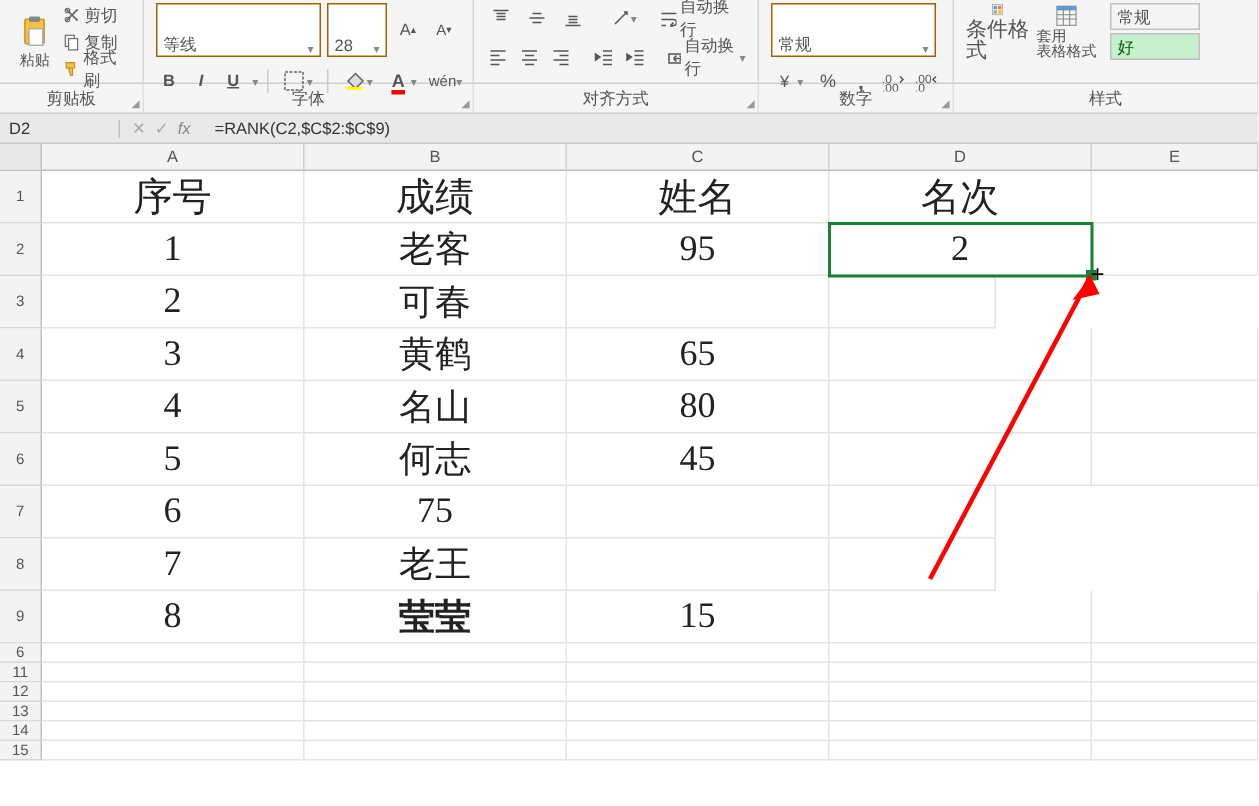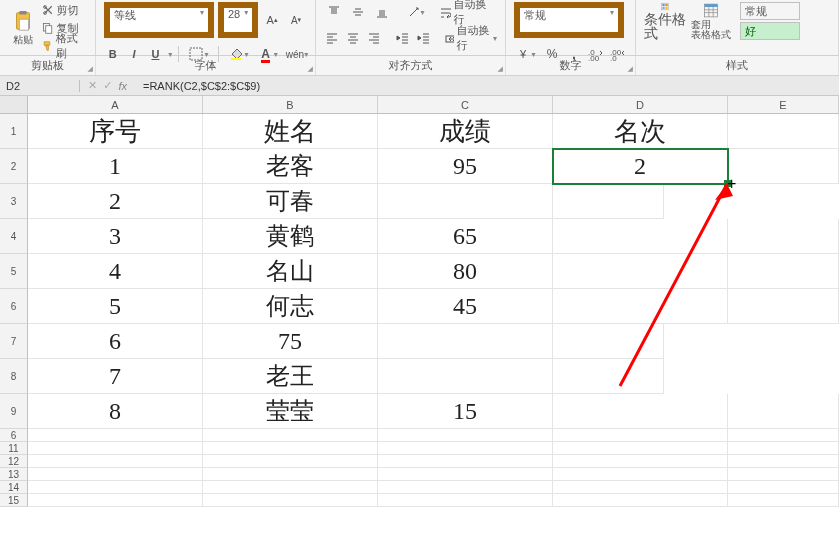--- a/index.html
+++ b/index.html
@@ -6,21 +6,21 @@
   body { background: #fff; width: 839px; height: 537px; overflow: hidden; position: relative; }
 
   
   .ribbon { height: 56px; background: #f5f5f5; border-bottom: 1px solid #d0d0d0; display: flex; font-size: 11px; color: #555; }
   .ribbon-group { padding: 2px 8px 0 8px; border-right: 1px solid #d8d8d8; display: flex; flex-direction: column; justify-content: flex-start; gap: 2px; }
   .ribbon-row { display: flex; align-items: center; gap: 4px; }
   .big-btn { width: 32px; height: 38px; display:flex; flex-direction:column; align-items:center; justify-content:center; gap:1px; }
   .big-btn svg { width: 22px; height: 22px; }
   .small-btn { display:flex; align-items:center; gap:2px; height:16px; cursor:default; }
   .small-btn svg { width: 12px; height: 12px; }
-  .combo { border:6px solid #a16207; background:#fff; height:36px; display:flex; align-items:flex-start; padding:0 4px; gap:2px; font-size:11px; }
+  .combo { border:1px solid #a16207; background:#fff; height:36px; display:flex; align-items:flex-end; padding:0 4px; gap:2px; font-size:11px; }
   .combo .caret { font-size:8px; color:#888; }
   .icon-btn { width:20px; height:20px; display:flex; align-items:center; justify-content:center; border:1px solid transparent; }
   .icon-btn.caret-side { width:28px; }
   .txt-btn { font-weight:bold; width:18px; text-align:center; }
   .style-cell { border:1px solid #c0c0c0; width:60px; height:18px; display:flex; align-items:center; padding:0 4px; font-size:11px; }
 
   
   .group-labels { height: 20px; background:#f5f5f5; border-bottom:1px solid #d0d0d0; display:flex; font-size:11px; color:#555; }
   .glabel { text-align:center; border-right:1px solid #e0e0e0; display:flex; align-items:center; justify-content:center; position:relative; }
   .glabel .corner { position:absolute; right:2px; bottom:2px; font-size:7px; color:#999; }
@@ -308,22 +308,22 @@
     <div class="col-h" style="width:175px">A</div>
     <div class="col-h" style="width:175px">B</div>
     <div class="col-h" style="width:175px">C</div>
     <div class="col-h" style="width:175px">D</div>
     <div class="col-h" style="width:111px">E</div>
   </div>
   <div class="rows" id="rows-container">
       <div class="row">
         <div class="row-h" style="height: 35px;">1</div>
         <div class="cell header-cell" style="width: 175px; height: 35px;">序号</div>
+        <div class="cell header-cell" style="width: 175px; height: 35px;">成绩</div>
         <div class="cell header-cell" style="width: 175px; height: 35px;">姓名</div>
-        <div class="cell header-cell" style="width: 175px; height: 35px;">成绩</div>
         <div class="cell header-cell" style="width: 175px; height: 35px;">名次</div>
         <div class="cell header-cell" style="width: 111px; height: 35px;"></div>
       </div>
       <div class="row">
         <div class="row-h" style="height: 35px;">2</div>
         <div class="cell data-cell" style="width: 175px; height: 35px;">1</div>
         <div class="cell data-cell" style="width: 175px; height: 35px;">老客</div>
         <div class="cell data-cell" style="width: 175px; height: 35px;">95</div>
         <div class="cell data-cell selected-cell" style="width: 175px; height: 35px;">2<div class="fill-handle"></div></div>
         <div class="cell data-cell" style="width: 111px; height: 35px;"></div>
@@ -369,21 +369,21 @@
       <div class="row">
         <div class="row-h" style="height: 35px;">8</div>
         <div class="cell data-cell" style="width: 175px; height: 35px;">7</div>
         <div class="cell data-cell" style="width: 175px; height: 35px;">老王</div>
         <div class="cell data-cell" style="width: 175px; height: 35px;"></div>
         <div class="cell data-cell" style="width: 111px; height: 35px;"></div>
       </div>
       <div class="row">
         <div class="row-h" style="height: 35px;">9</div>
         <div class="cell data-cell" style="width: 175px; height: 35px;">8</div>
-        <div class="cell data-cell" style="width: 175px; height: 35px;">莹莹</div>
+        <div class="cell data-cell" style="width: 175px; height: 35px; font-weight: bold;">莹莹</div>
         <div class="cell data-cell" style="width: 175px; height: 35px;">15</div>
         <div class="cell data-cell" style="width: 175px; height: 35px;"></div>
         <div class="cell data-cell" style="width: 111px; height: 35px;"></div>
       </div>
       <div class="row">
         <div class="row-h" style="height: 13px;">6</div>
         <div class="cell " style="width: 175px; height: 13px;"></div>
         <div class="cell " style="width: 175px; height: 13px;"></div>
         <div class="cell " style="width: 175px; height: 13px;"></div>
         <div class="cell " style="width: 175px; height: 13px;"></div>

